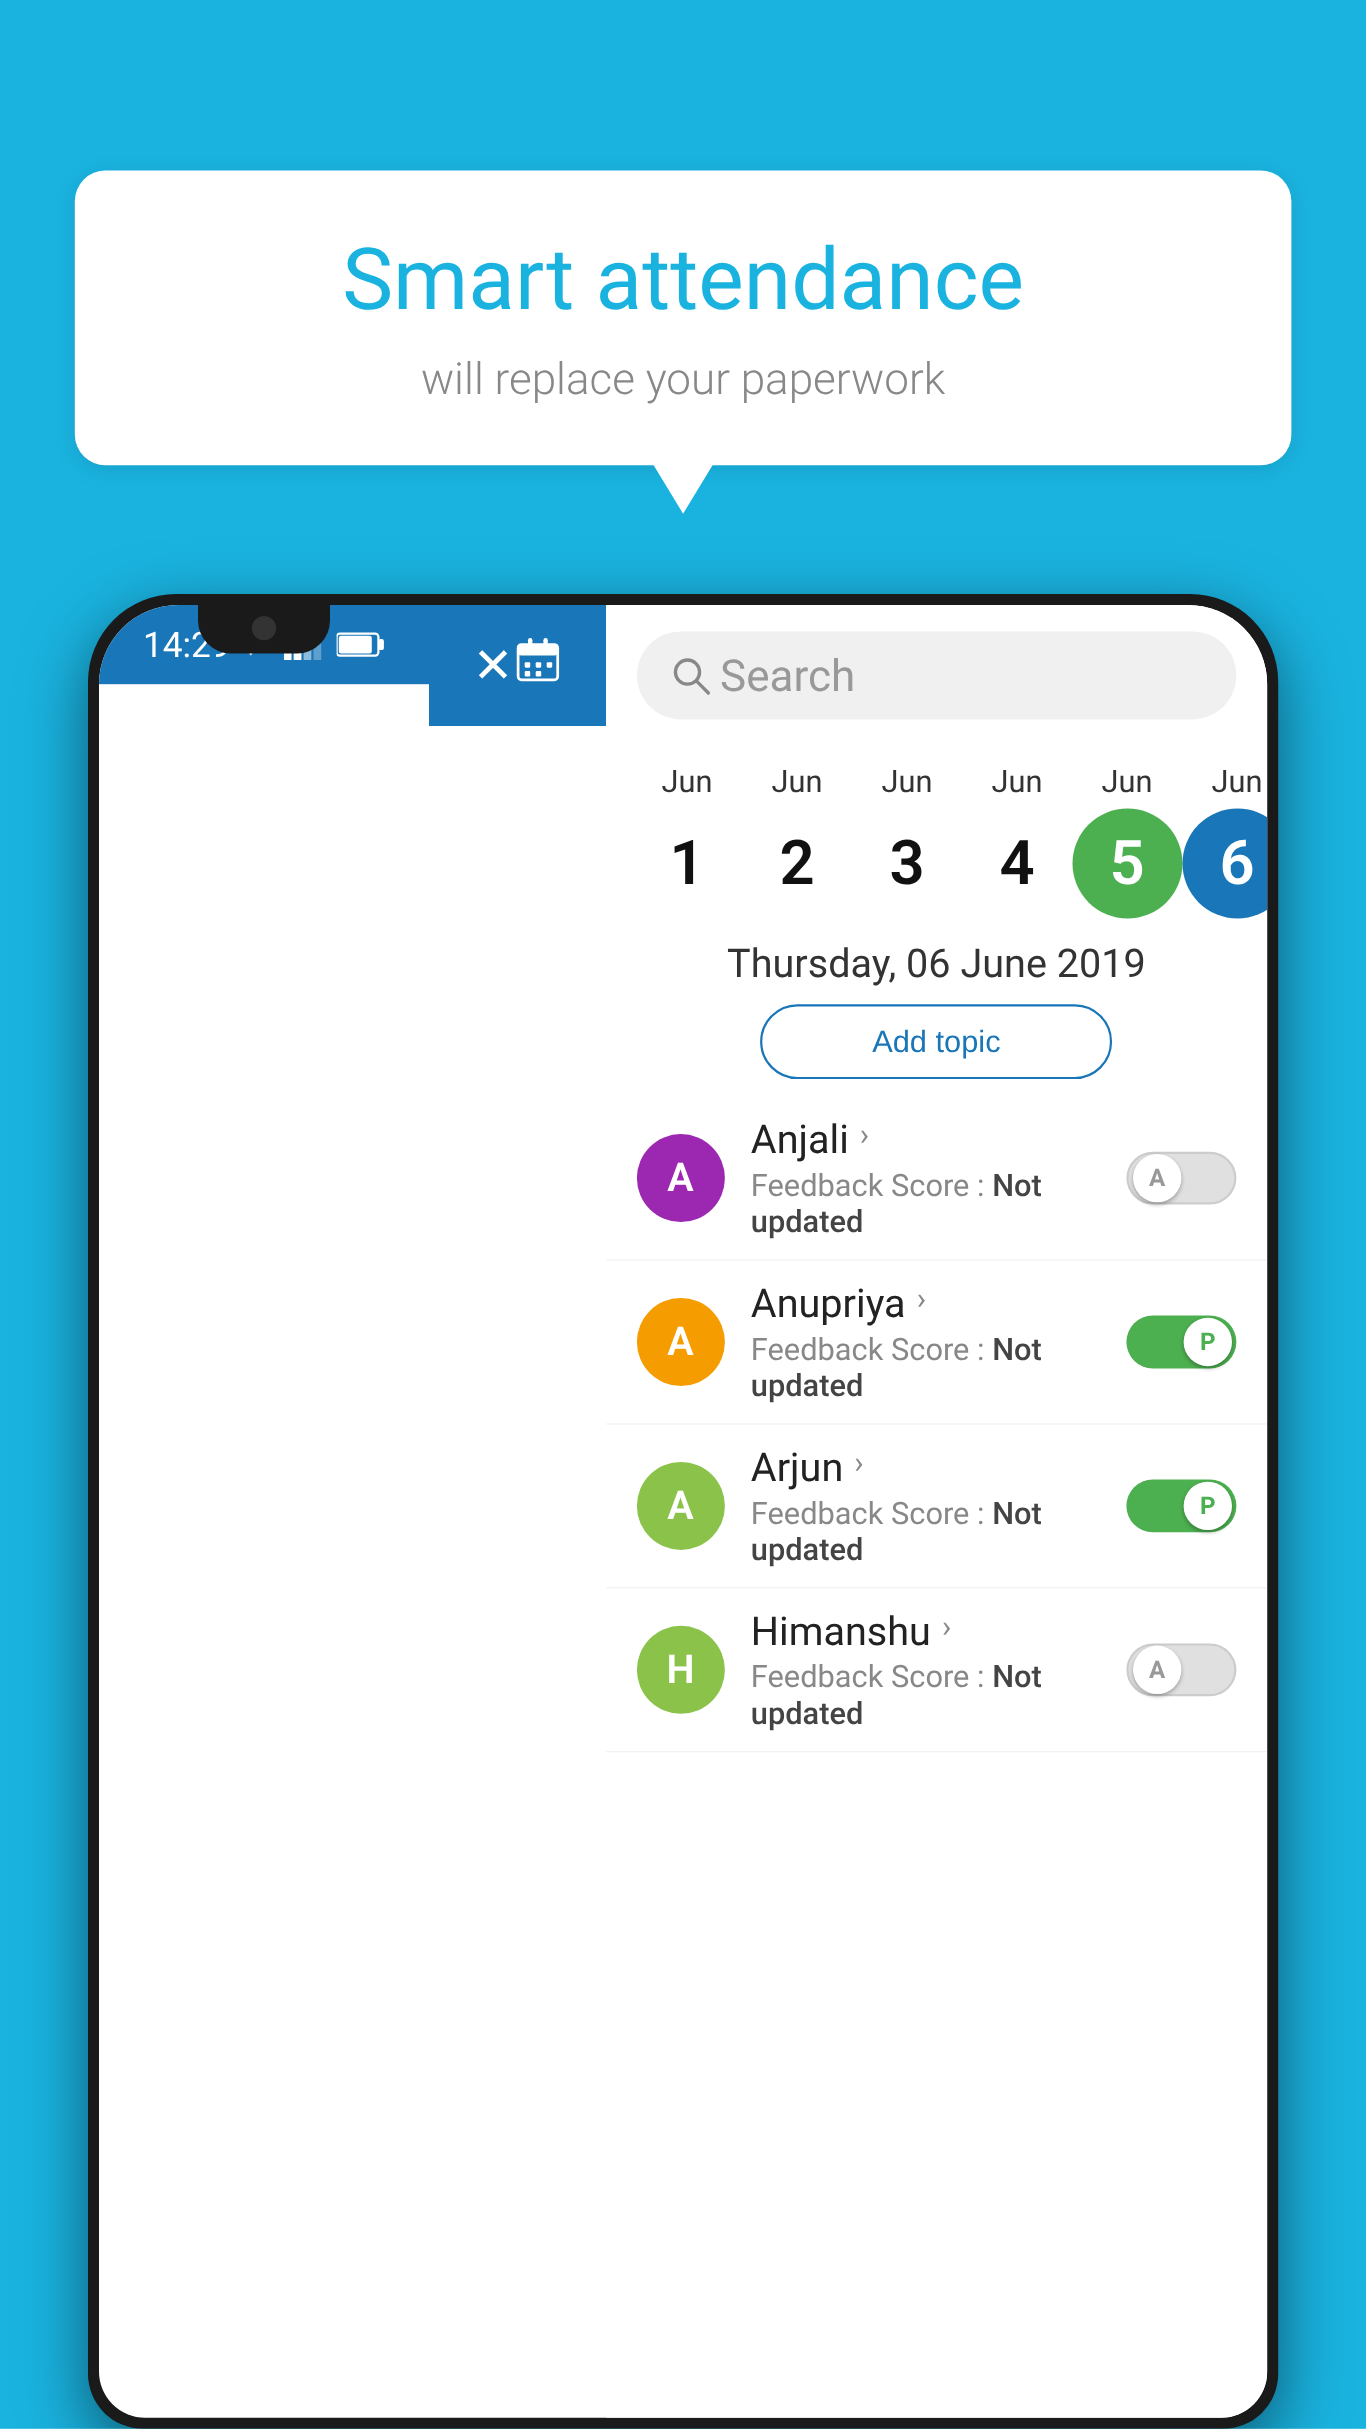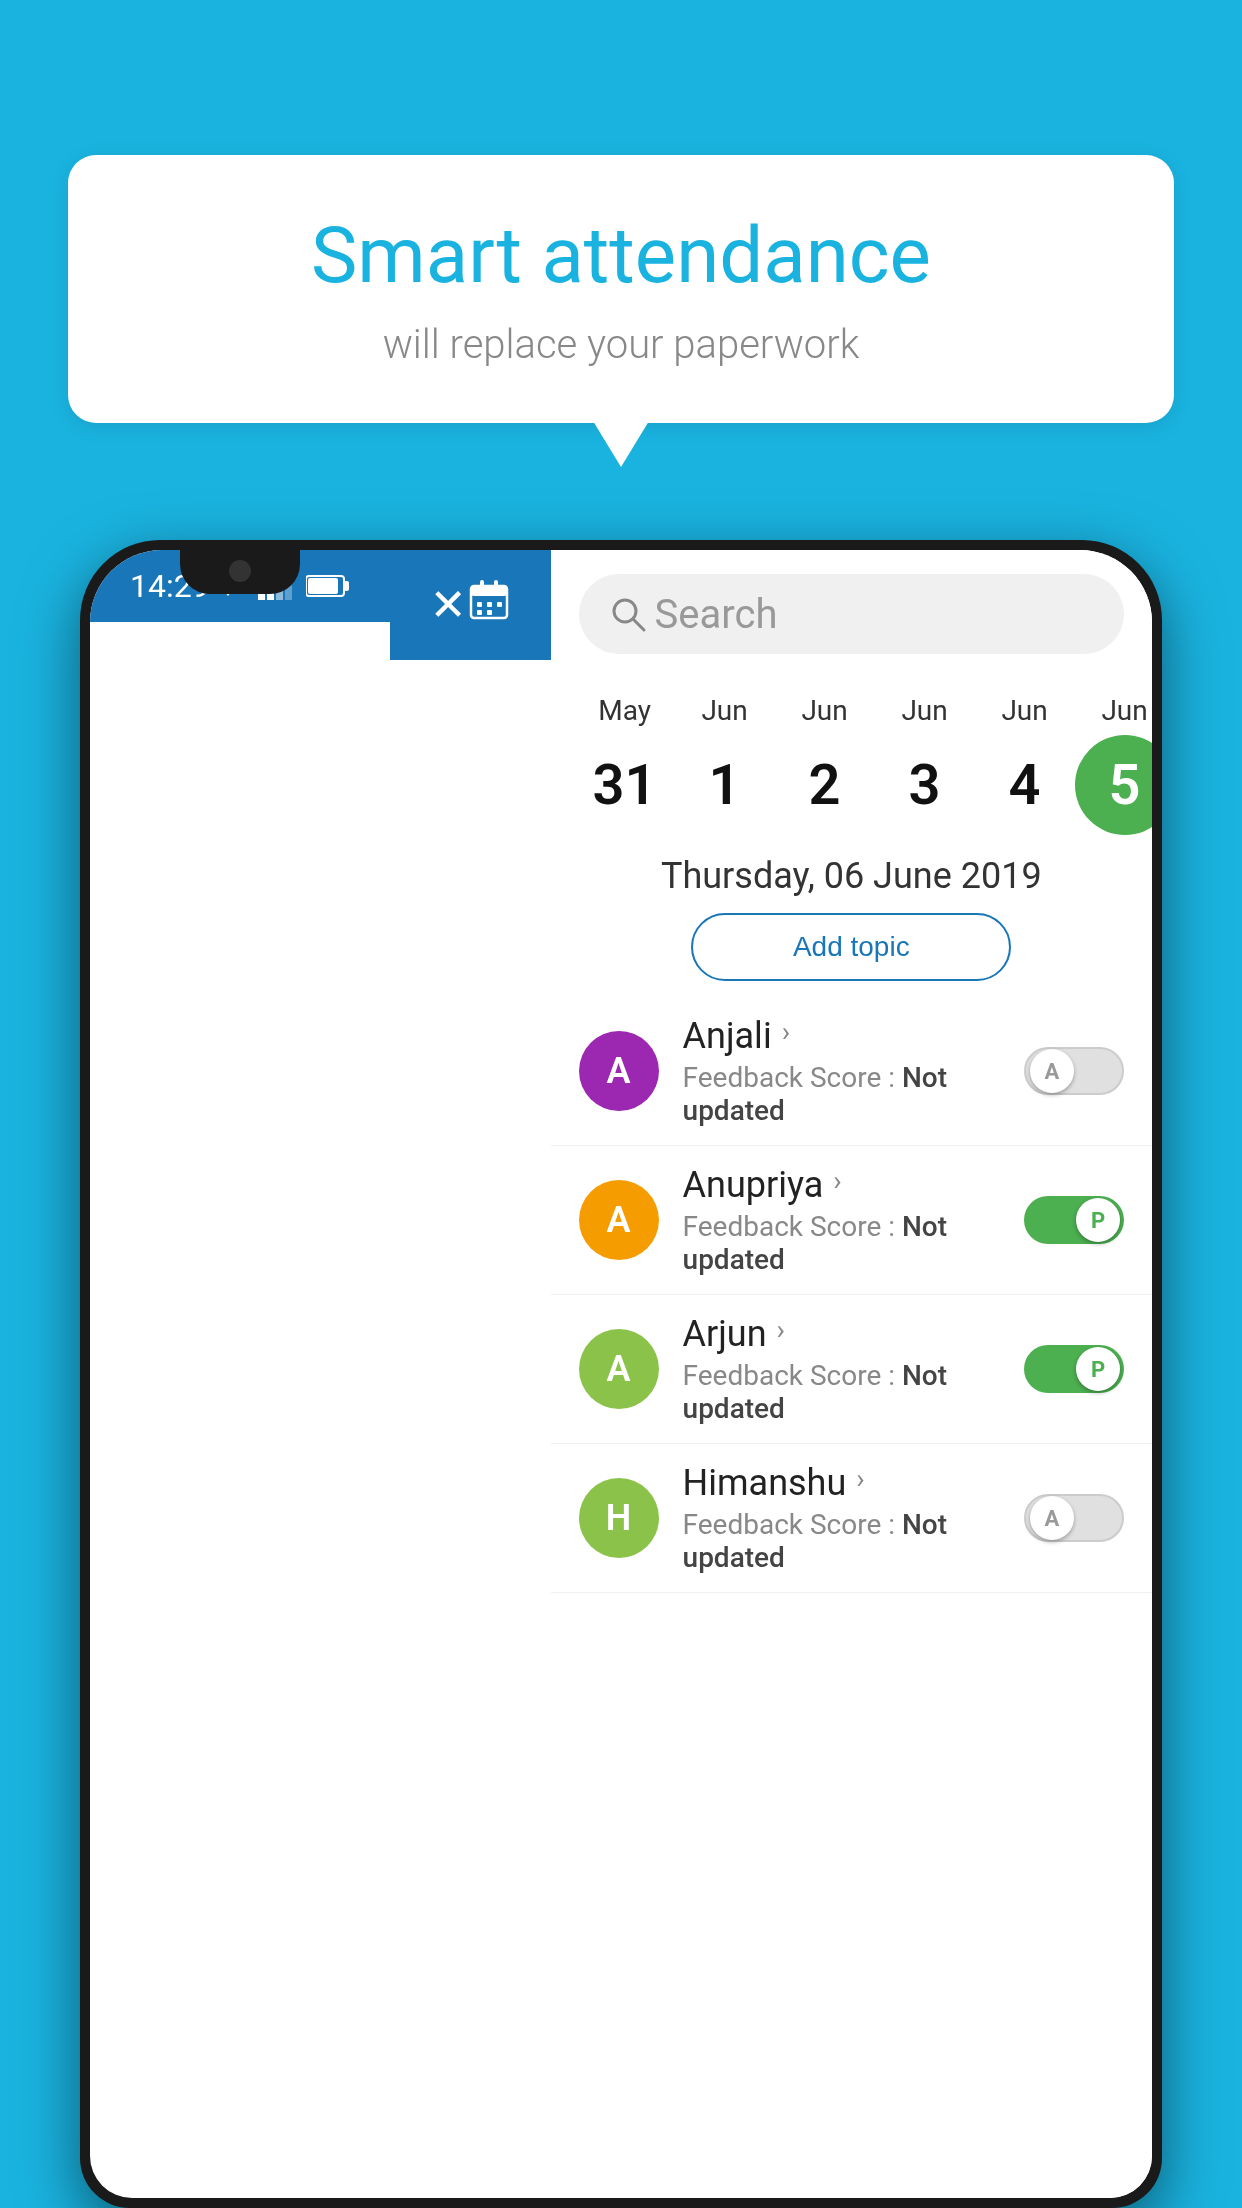--- a/index.html
+++ b/index.html
@@ -426,24 +426,20 @@
         <div class="search-bar">
           <svg width="38" height="38" viewBox="0 0 38 38" fill="none">
             <circle cx="16" cy="16" r="11" stroke="#888" stroke-width="3"></circle>
             <line x1="24" y1="24" x2="35" y2="35" stroke="#888" stroke-width="3" stroke-linecap="round"></line>
           </svg>
           <span class="search-text">Search</span>
         </div>
 
         <div class="calendar-row" id="calendar-row">
             <div class="cal-day">
-              <div class="cal-month">May</div>
-              <div class="cal-num">31</div>
-            </div>
-            <div class="cal-day">
               <div class="cal-month">Jun</div>
               <div class="cal-num">1</div>
             </div>
             <div class="cal-day">
               <div class="cal-month">Jun</div>
               <div class="cal-num">2</div>
             </div>
             <div class="cal-day">
               <div class="cal-month">Jun</div>
               <div class="cal-num">3</div>

